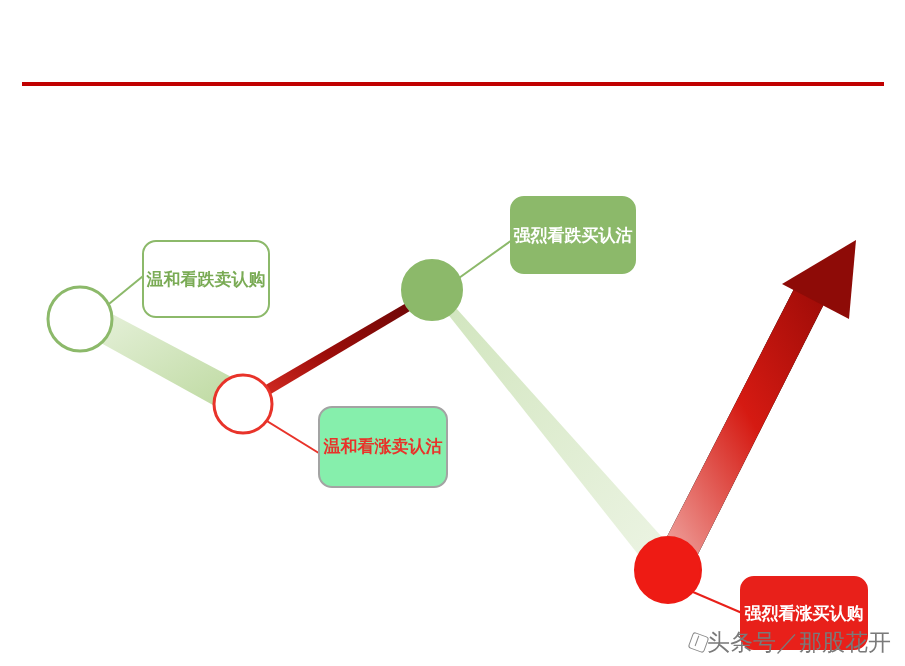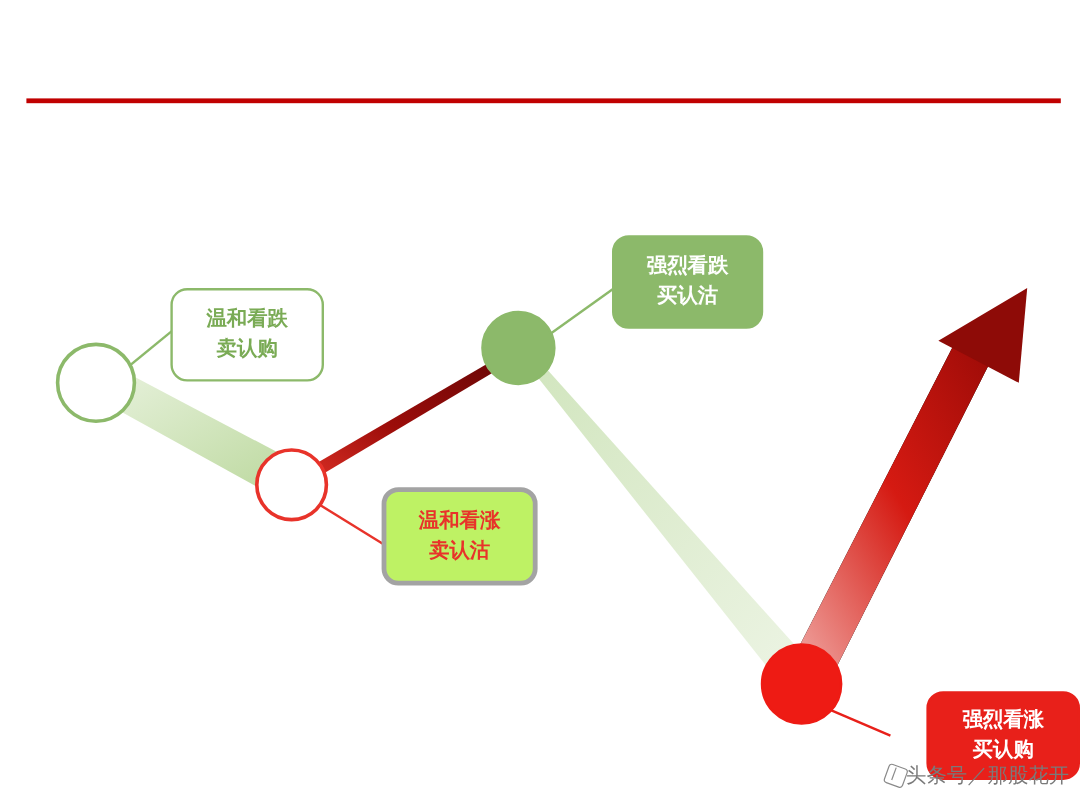--- a/index.html
+++ b/index.html
@@ -31,21 +31,21 @@
 
   
   #canvas{position:absolute;left:0;top:0;width:905px;height:666px;}
 
   
   .callout{
     position:absolute;
     box-sizing:border-box;
     border-radius:14px;
     display:flex;
-    flex-direction:column;
+    flex-direction:row;
     align-items:center;
     justify-content:center;
     line-height:1.45;
     font-size:17px;
     font-weight:bold;
     font-family:"DejaVu Sans", sans-serif;
     white-space:nowrap;
   }
   .callout span{display:block;}
 
@@ -54,42 +54,41 @@
     border:2px solid #8cb96a;
     color:#7aab55;
     text-align:right;
   }
   .callout.green-solid{
     background:#8cb96a;
     border:2px solid #8cb96a;
     color:#ffffff;
   }
   .callout.red-outline{
-    background:#bef264;
-    border:4px solid #a3a3a3;
+    background:#86efac;
+    border:2px solid #a3a3a3;
     color:#e8332a;
     font-family:Liberation Serif, serif;
   }
   .callout.red-solid{
     background:#e8201a;
     border:2px solid #e8201a;
     color:#ffffff;
-    margin-left:32px;
   }
 
   #callout-mild-bear{ left:142px; top:240px; width:128px; height:78px; }
   #callout-strong-bear{ left:510px; top:196px; width:126px; height:78px; }
   #callout-mild-bull{ left:318px; top:406px; width:130px; height:82px; }
   #callout-strong-bull{ left:740px; top:576px; width:128px; height:74px; }
 
   
   .watermark{
     position:absolute;
     right:14px;bottom:8px;
-    font-size:17px;
+    font-size:23px;
     color:#7a7a7a;
     font-family:"DejaVu Sans", sans-serif;
     display:flex;align-items:center;gap:0;
   }
   .wm-icon{
     display:inline-block;
     width:15px;height:15px;
     border:1px solid #8a8a8a;
     border-radius:3px;
     position:relative;

